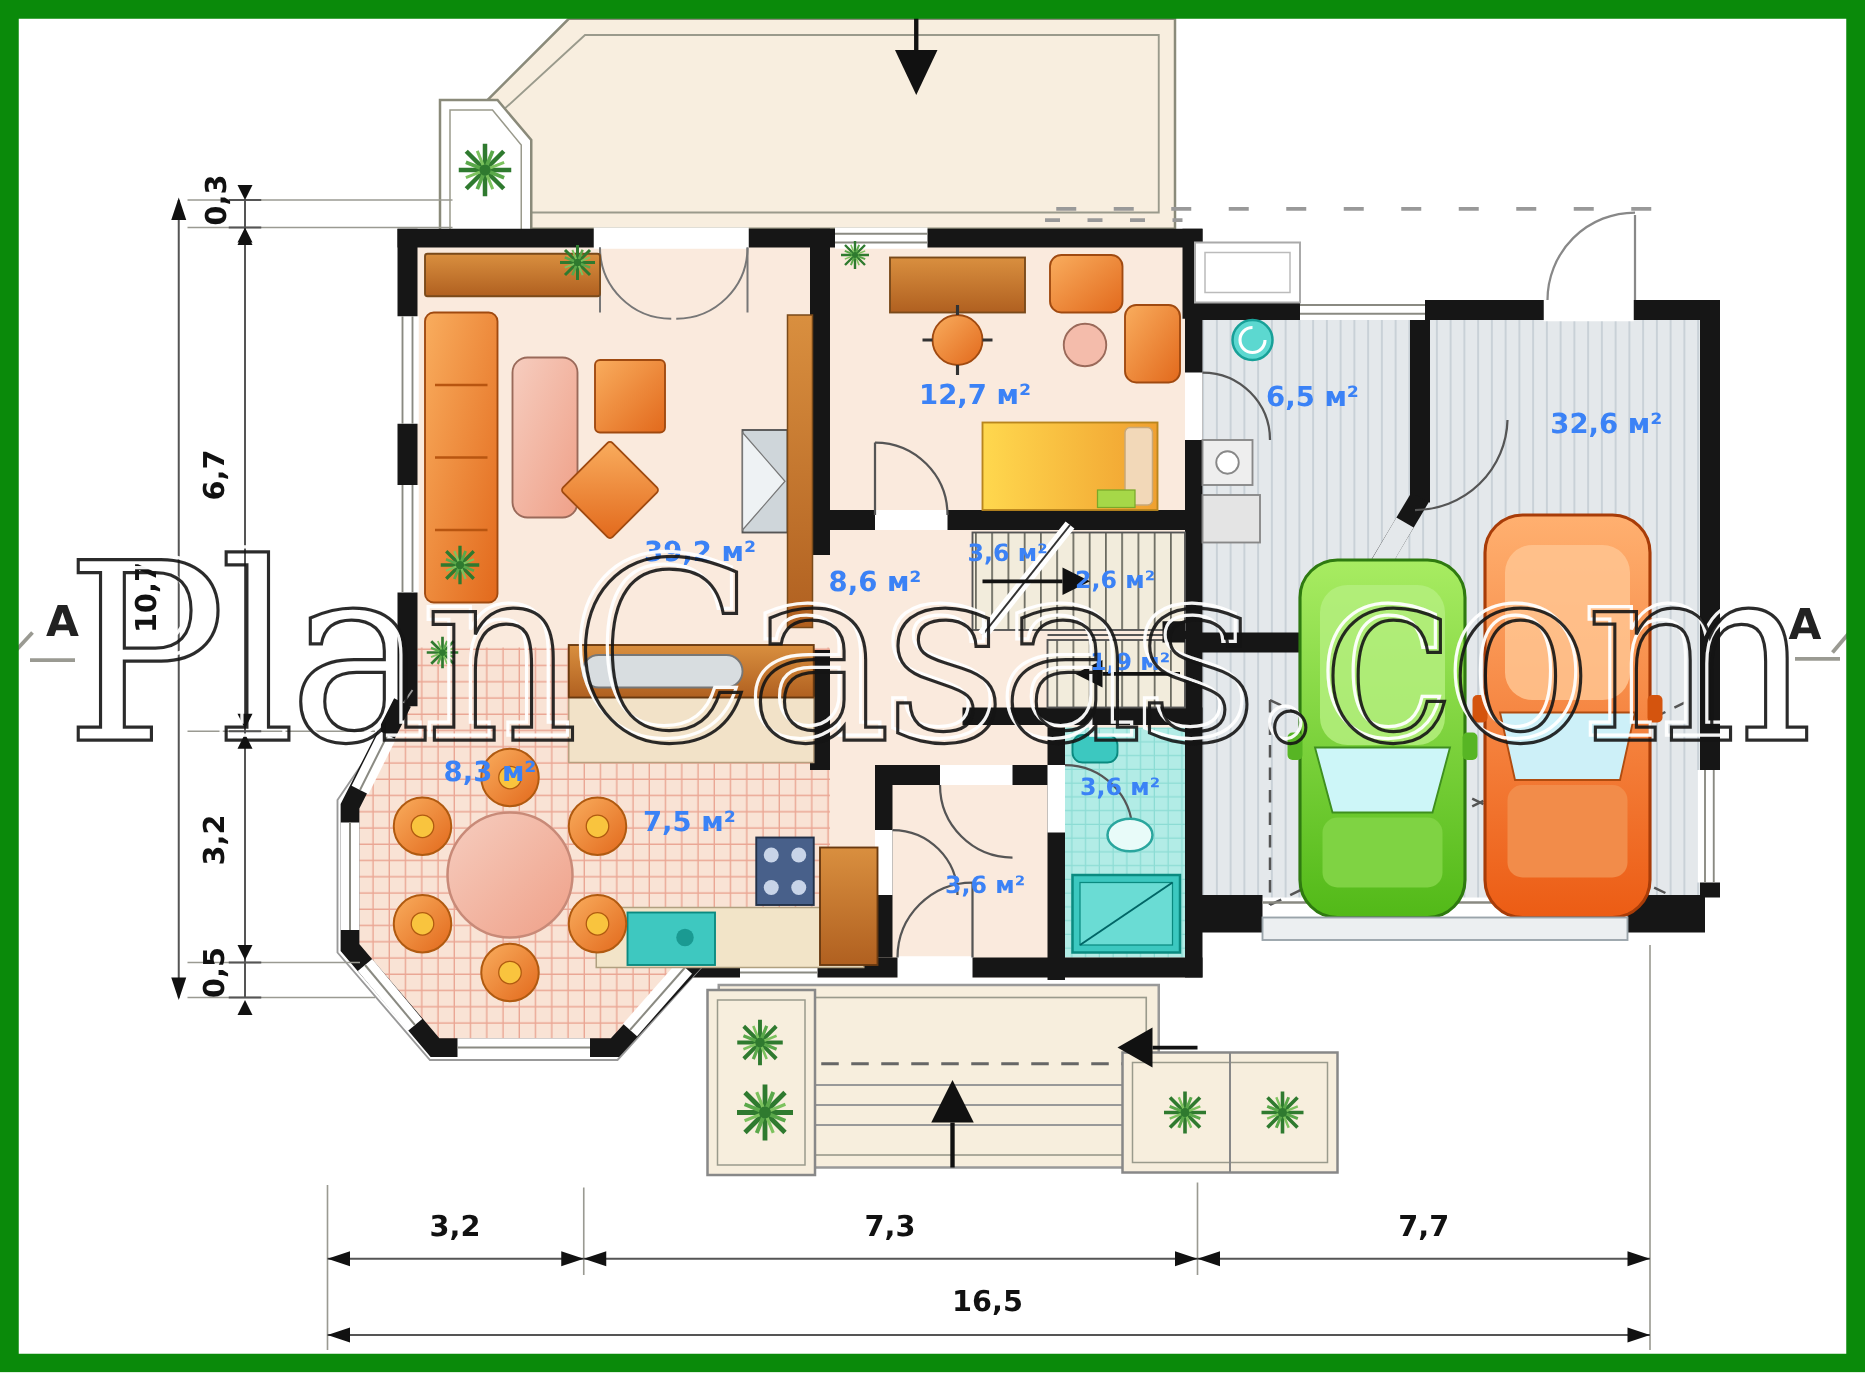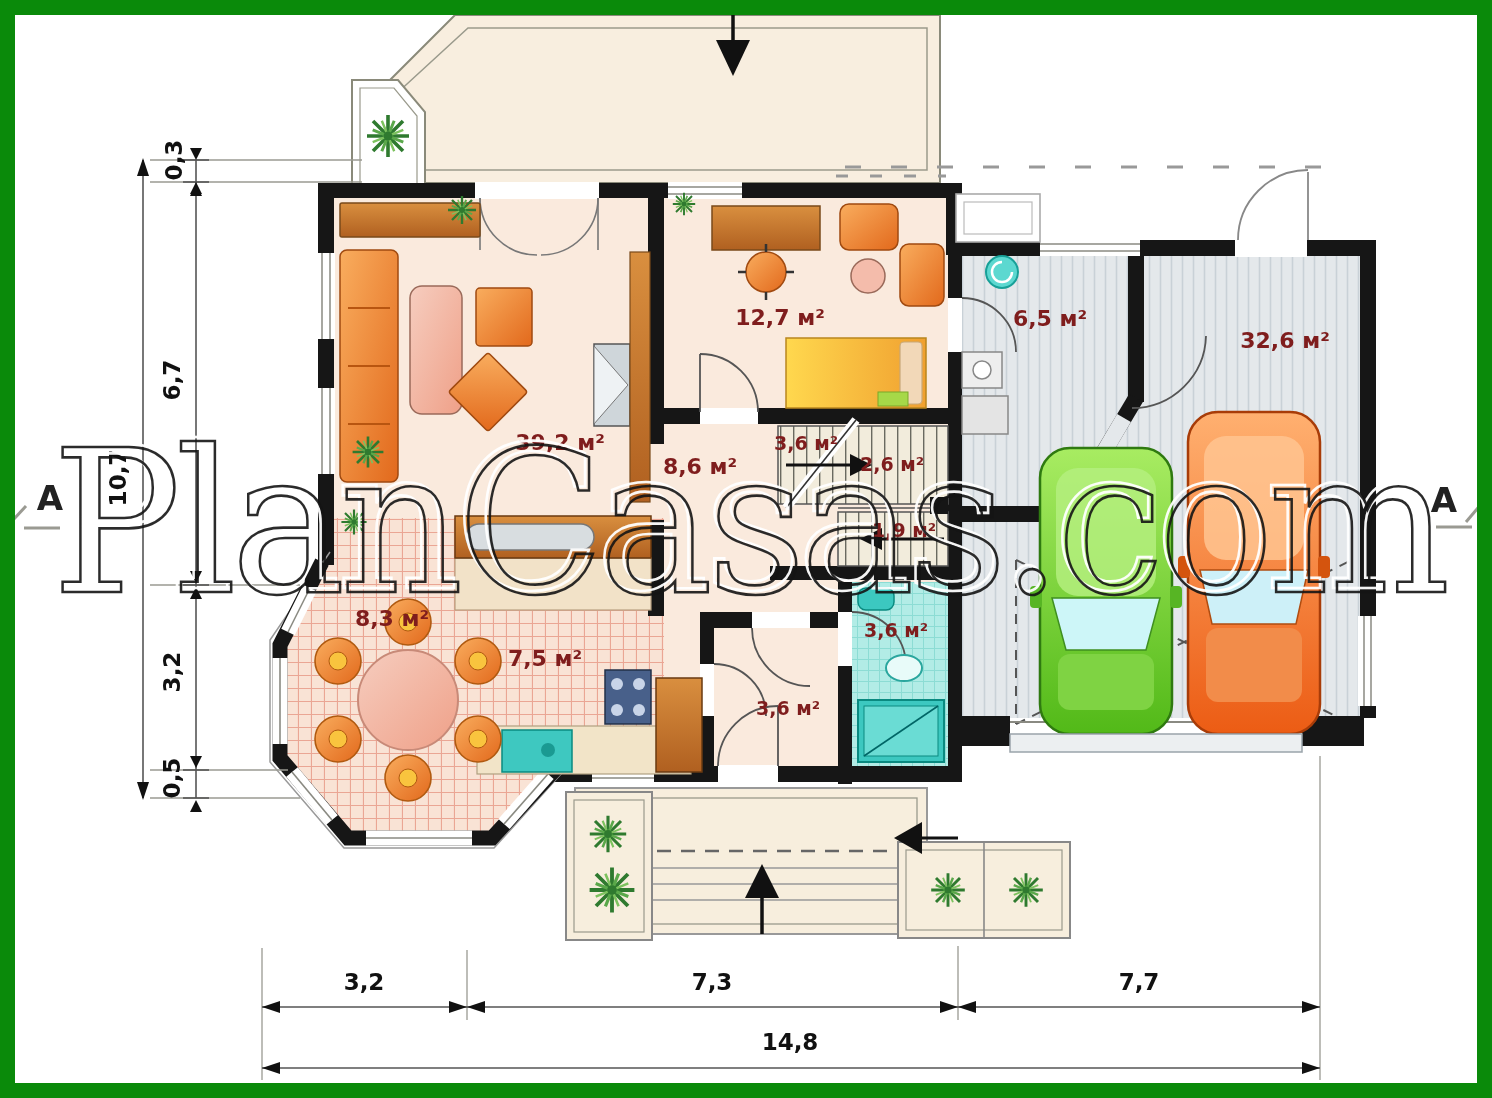--- a/index.html
+++ b/index.html
@@ -1,20 +1,20 @@
 <!DOCTYPE html>
 <html><head>
 <meta charset="utf-8">
 <style>
   html,body{margin:0;padding:0;background:#fff;}
   #stage{position:relative;width:1492px;height:1098px;background:#ffffff;overflow:hidden;
          font-family:"DejaVu Sans",sans-serif;}
   .frame{position:absolute;inset:0;border:15px solid #0a8a0a;pointer-events:none;z-index:60;}
   #plan{position:absolute;left:0;top:0;z-index:10;}
-  .lbl{position:absolute;z-index:30;font-weight:bold;color:#7f1d1d;font-size:22px;
+  .lbl{position:absolute;z-index:30;font-weight:bold;color:#3b82f6;font-size:22px;
        white-space:nowrap;transform:translate(-50%,-50%);letter-spacing:0px;}
   .sm{font-size:19px;}
   .dim{position:absolute;z-index:30;font-weight:bold;color:#111;font-size:23px;
        white-space:nowrap;transform:translate(-50%,-50%);}
   .vdim{transform:translate(-50%,-50%) rotate(-90deg);}
   .sec{position:absolute;z-index:30;font-weight:bold;color:#222;font-size:34px;
        transform:translate(-50%,-50%);}
   .wm{position:absolute;left:52px;top:408px;z-index:40;white-space:nowrap;
       font-family:"DejaVu Serif",serif;font-size:198px;letter-spacing:-6px;
       color:transparent;transform:scaleX(0.97);transform-origin:left center;}
@@ -439,34 +439,34 @@
 
 <div class="lbl" style="left:560px;top:442px;">39,2 м²</div>
 <div class="lbl" style="left:780px;top:317px;">12,7 м²</div>
 <div class="lbl" style="left:700px;top:466px;">8,6 м²</div>
 <div class="lbl sm" style="left:806px;top:443px;">3,6 м²</div>
 <div class="lbl sm" style="left:892px;top:464px;">2,6 м²</div>
 <div class="lbl sm" style="left:904px;top:530px;">1,9 м²</div>
 <div class="lbl" style="left:1050px;top:318px;text-align:right;">6,5 м²</div>
 <div class="lbl" style="left:1285px;top:320px;margin-top:20px;">32,6 м²</div>
 <div class="lbl" style="left:392px;top:618px;">8,3 м²</div>
-<div class="lbl" style="left:545px;top:658px;">7,5 м²</div>
+<div class="lbl" style="left:545px;top:658px;padding-left:13px;">7,5 м²</div>
 <div class="lbl sm" style="left:896px;top:630px;">3,6 м²</div>
 <div class="lbl sm" style="left:788px;top:708px;">3,6 м²</div>
 
 <div class="dim vdim" style="left:174px;top:160px;">0,3</div>
 <div class="dim vdim" style="left:172px;top:380px;">6,7</div>
 <div class="dim vdim" style="left:118px;top:478px;">10,7</div>
 <div class="dim vdim" style="left:172px;top:672px;">3,2</div>
 <div class="dim vdim" style="left:172px;top:778px;">0,5</div>
 
 <div class="dim" style="left:364px;top:982px;">3,2</div>
 <div class="dim" style="left:712px;top:982px;text-align:center;">7,3</div>
 <div class="dim" style="left:1139px;top:982px;">7,7</div>
-<div class="dim" style="left:790px;top:1042px;">14,8</div>
+<div class="dim" style="left:790px;top:1042px;">16,5</div>
 
 <div class="sec" style="left:50px;top:498px;">A</div>
 <div class="sec" style="left:1444px;top:500px;">A</div>
 
 <div class="wm wm-white">PlanCasas.com</div>
 <div class="wm wm-black">PlanCasas.com</div>
 
 <div class="frame"></div>
 </div>
 

